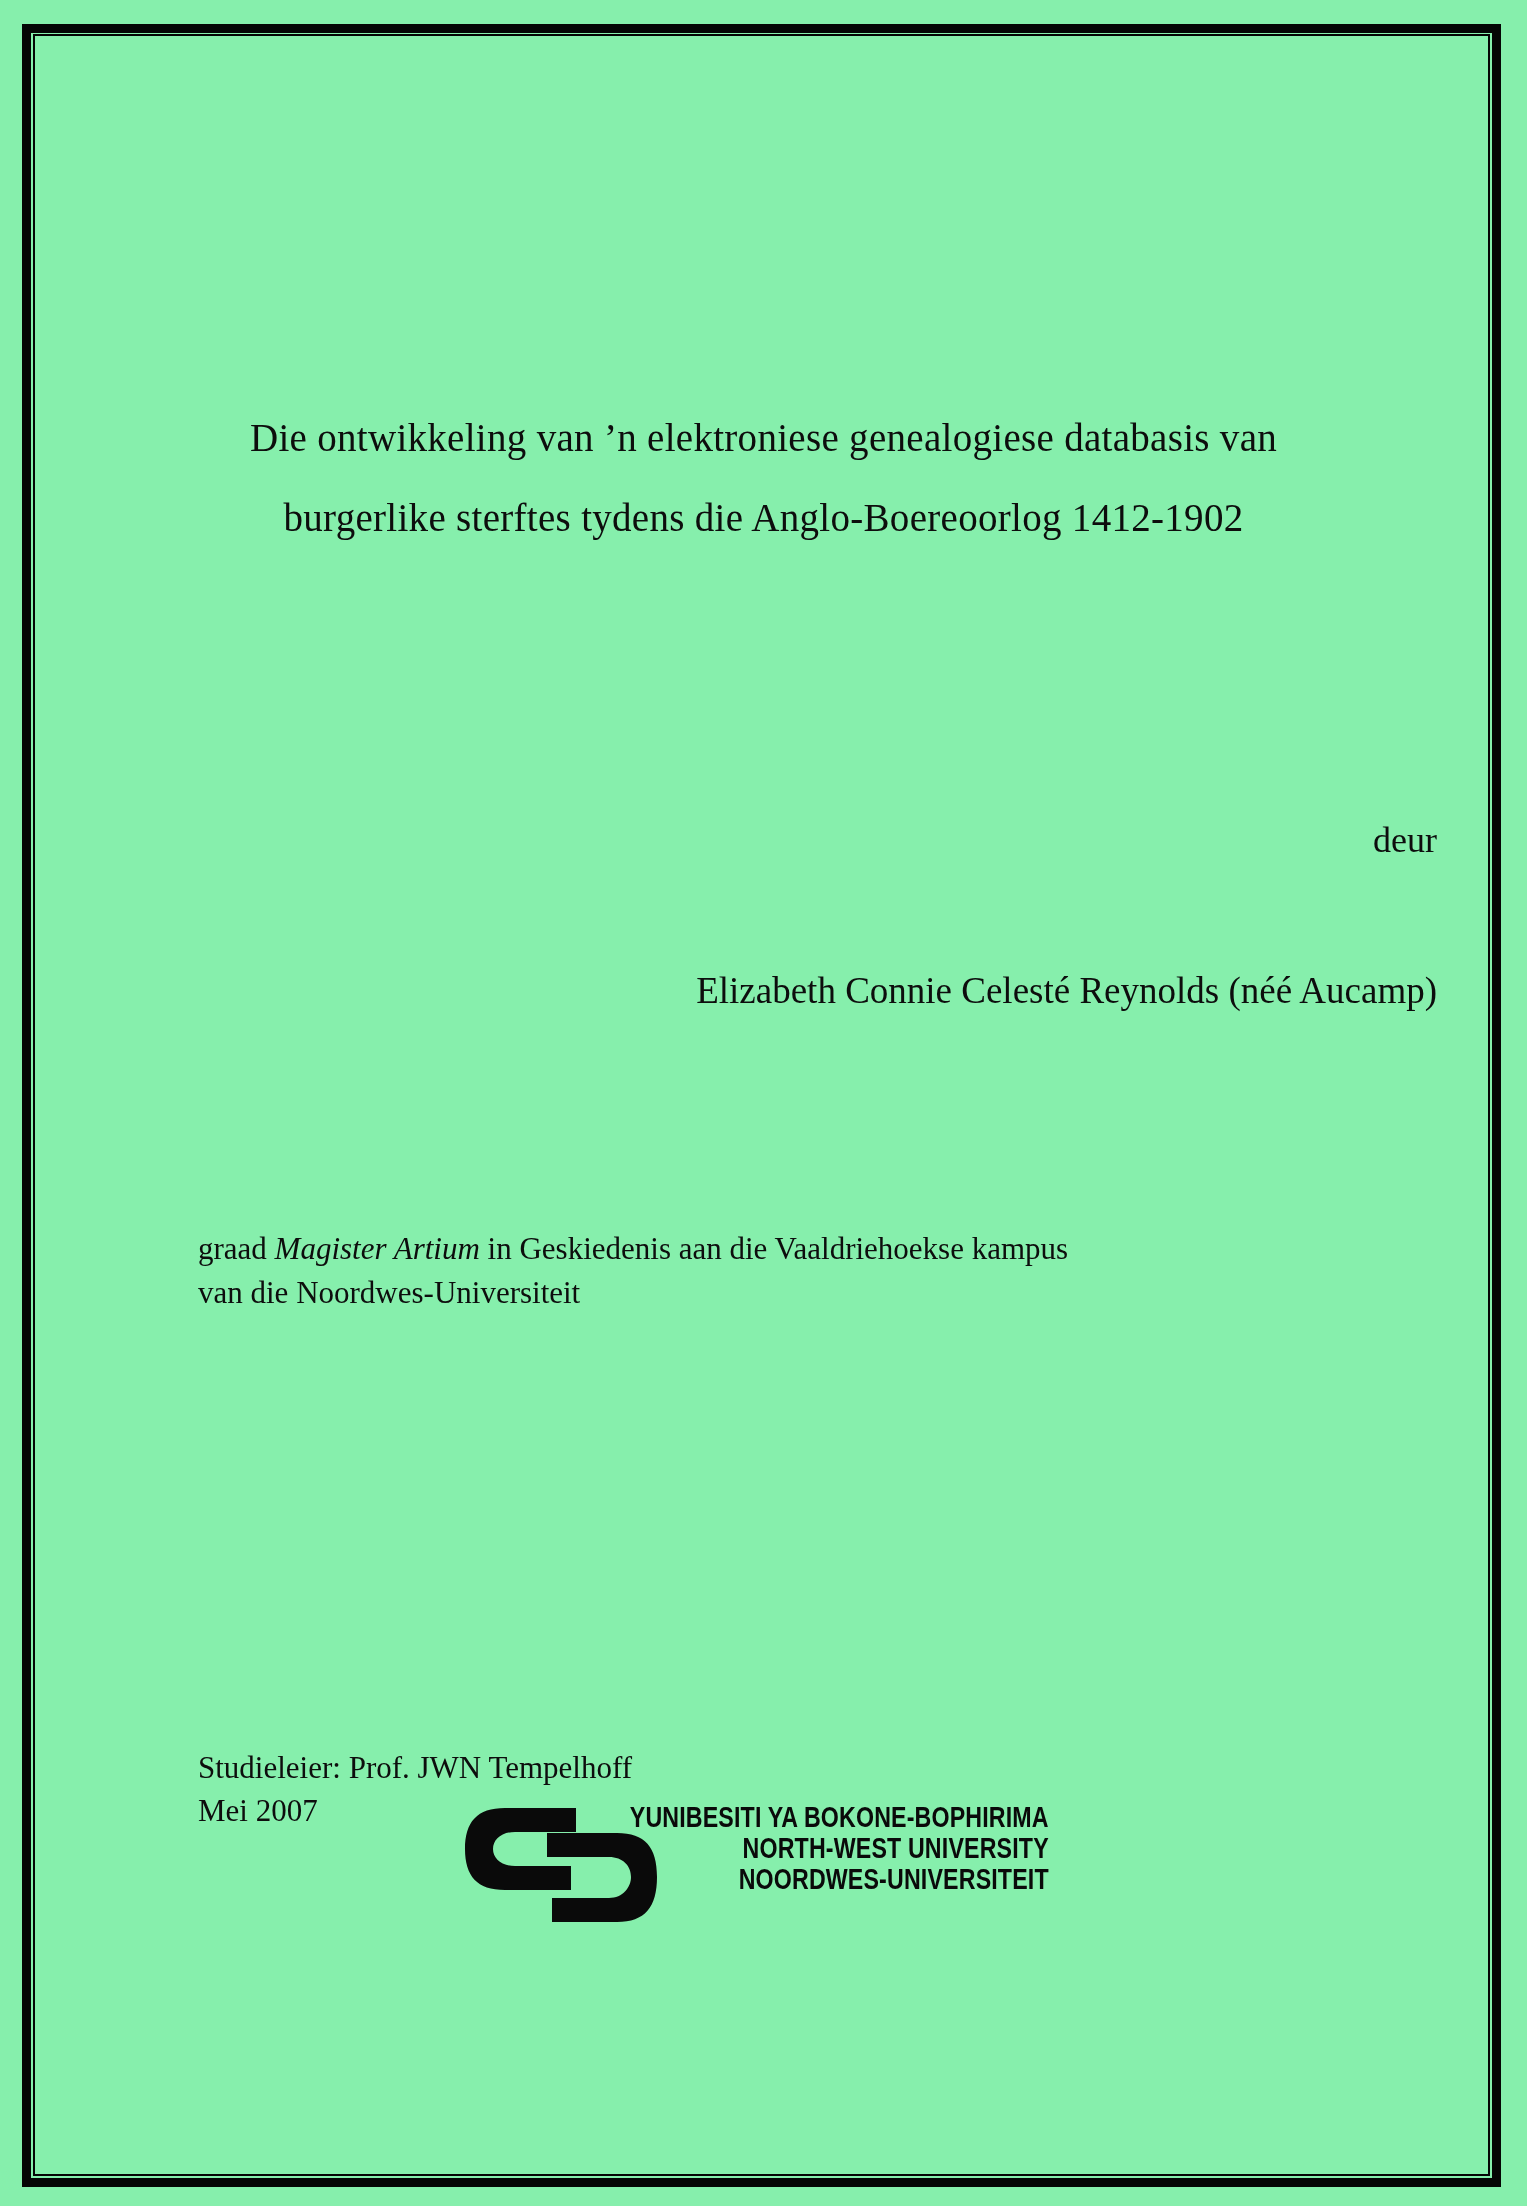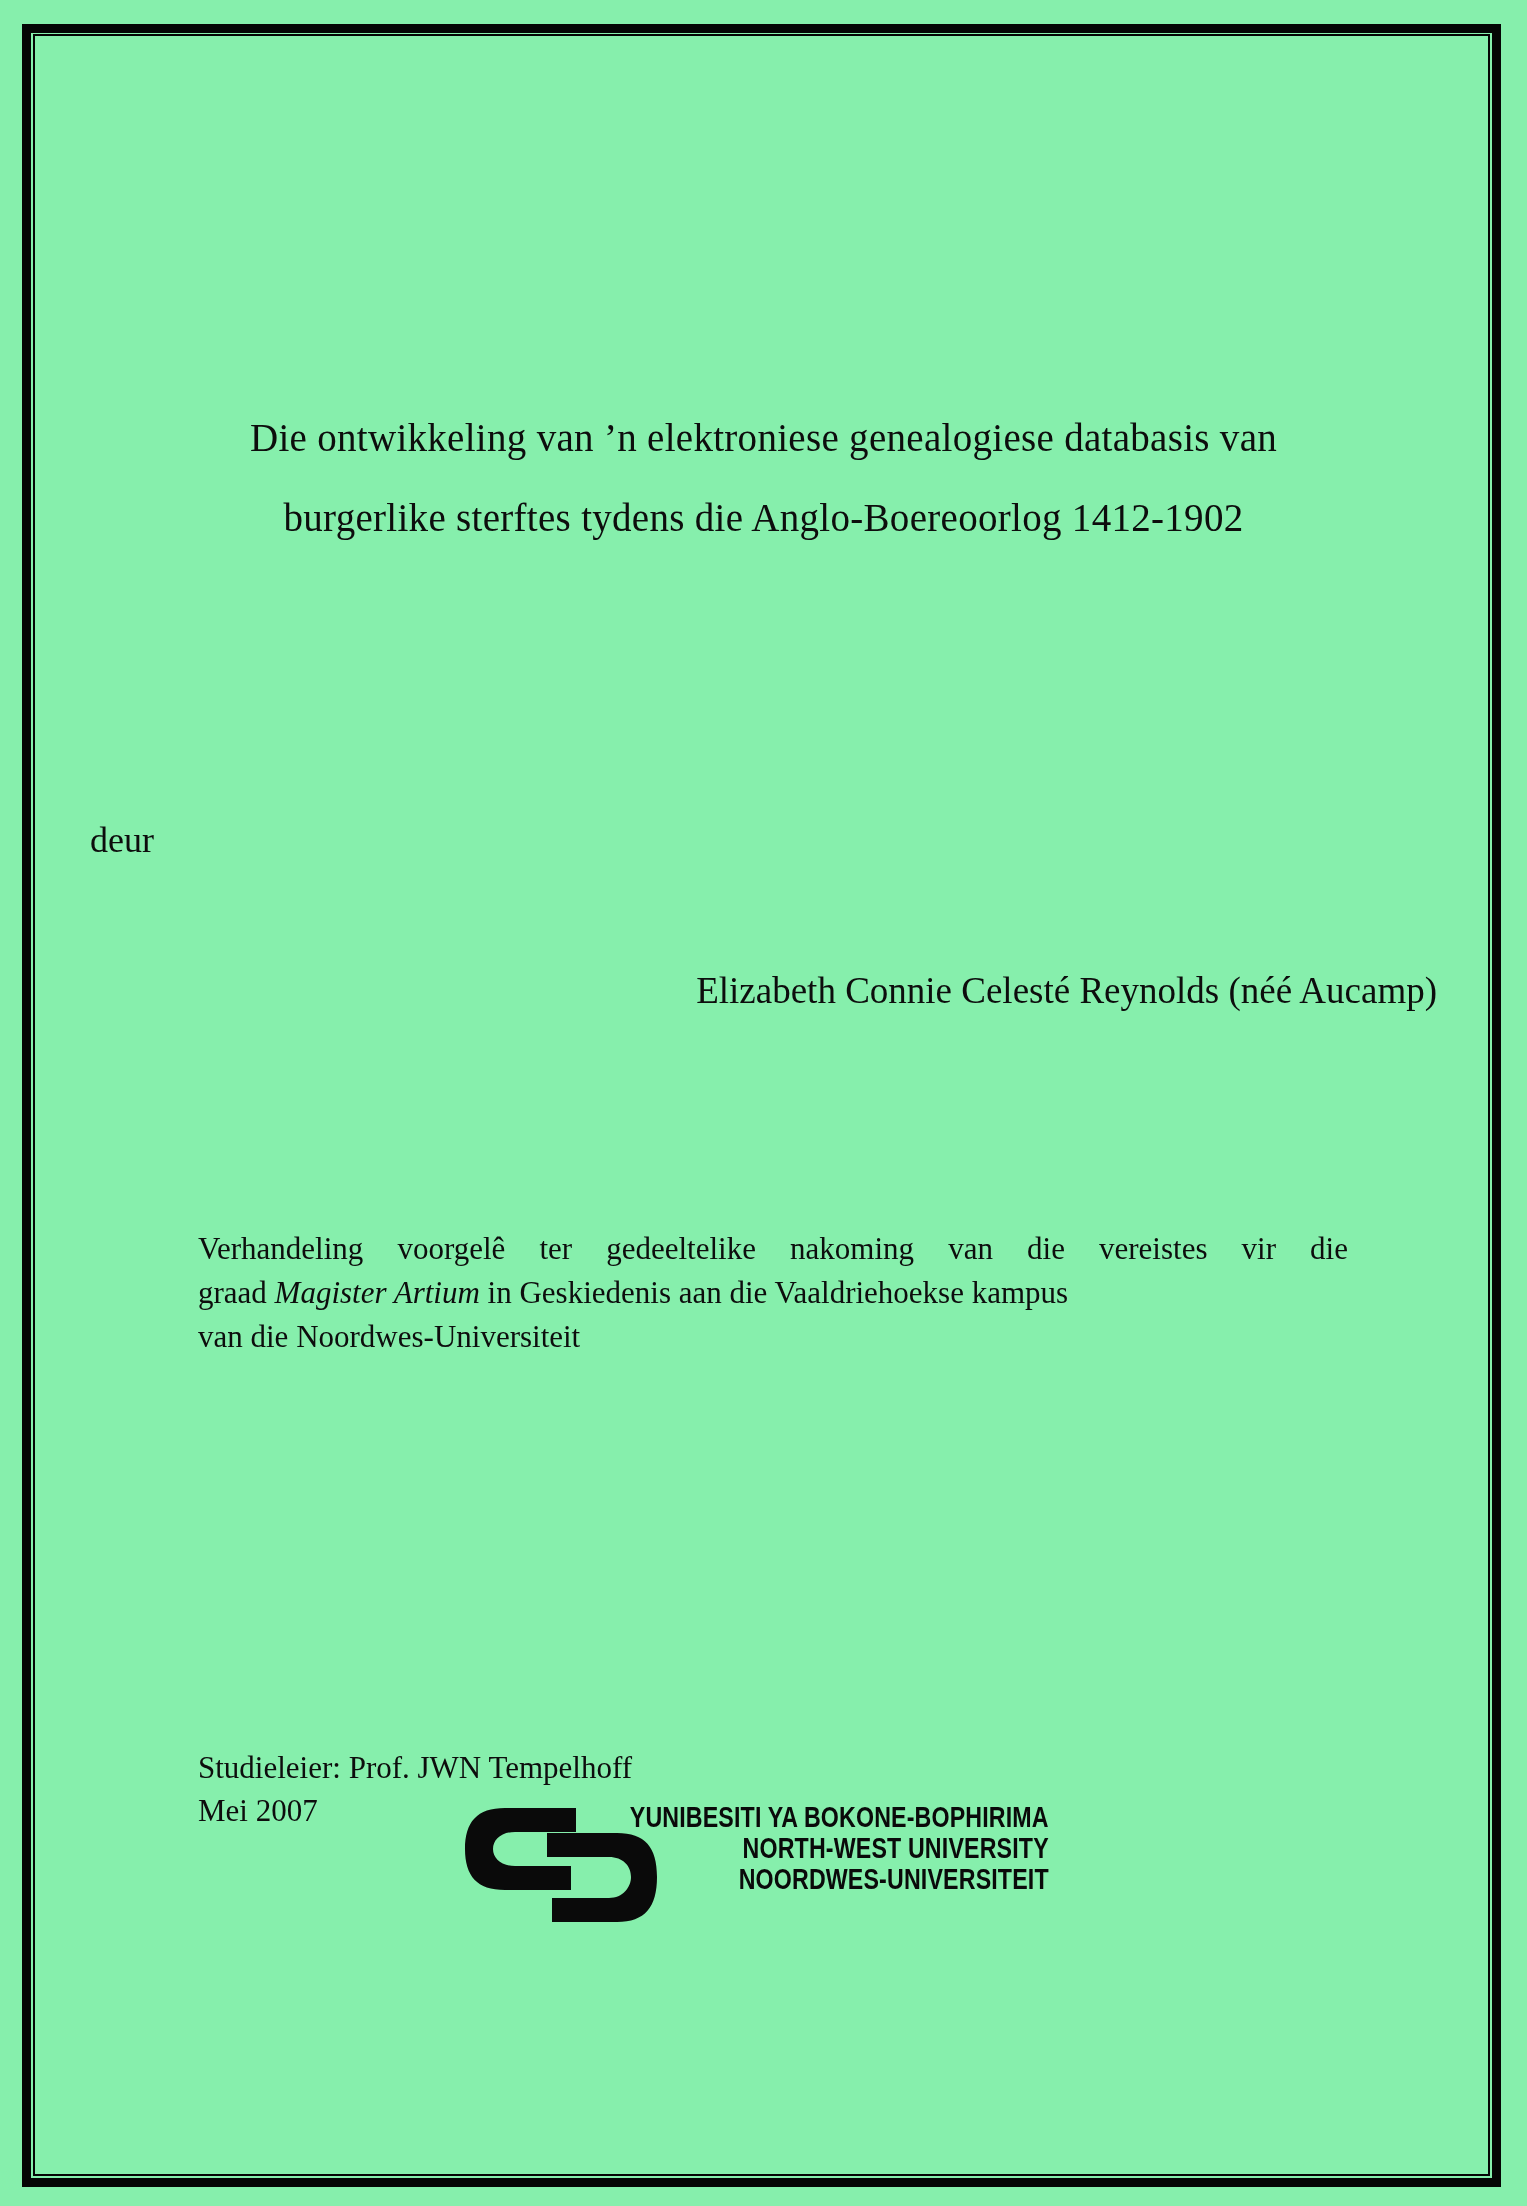--- a/index.html
+++ b/index.html
@@ -31,21 +31,21 @@
     position: absolute;
     left: 90px; right: 90px; top: 398px;
     text-align: center;
     font-size: 39px;
     line-height: 80px;
     letter-spacing: 0.3px;
   }
   .byline {
     position: absolute;
     left: 90px; right: 90px; top: 818px;
-    text-align: left;
+    text-align: right;
     font-size: 36px;
     line-height: 44px;
   }
   .author {
     position: absolute;
     left: 96px; right: 90px; top: 968px;
     text-align: right;
     font-size: 37px;
     line-height: 46px;
   }
@@ -105,21 +105,20 @@
   <div class="title-block">
     <div>Die ontwikkeling van ’n elektroniese genealogiese databasis van</div>
     <div>burgerlike sterftes tydens die Anglo-Boereoorlog 1412-1902</div>
   </div>
 
   <div class="byline">deur</div>
 
   <div class="author">Elizabeth Connie Celesté Reynolds (néé Aucamp)</div>
 
   <div class="statement">
-    <div class="justified">Verhandeling voorgelê ter gedeeltelike nakoming van die vereistes vir die</div>
     <div><span>graad </span><i>Magister Artium</i><span> in Geskiedenis aan die Vaaldriehoekse kampus</span></div>
     <div>van die Noordwes-Universiteit</div>
   </div>
 
   <div class="supervisor-block">
     <div>Studieleier: Prof. JWN Tempelhoff</div>
     <div>Mei 2007</div>
   </div>
 
   <div class="logo">

